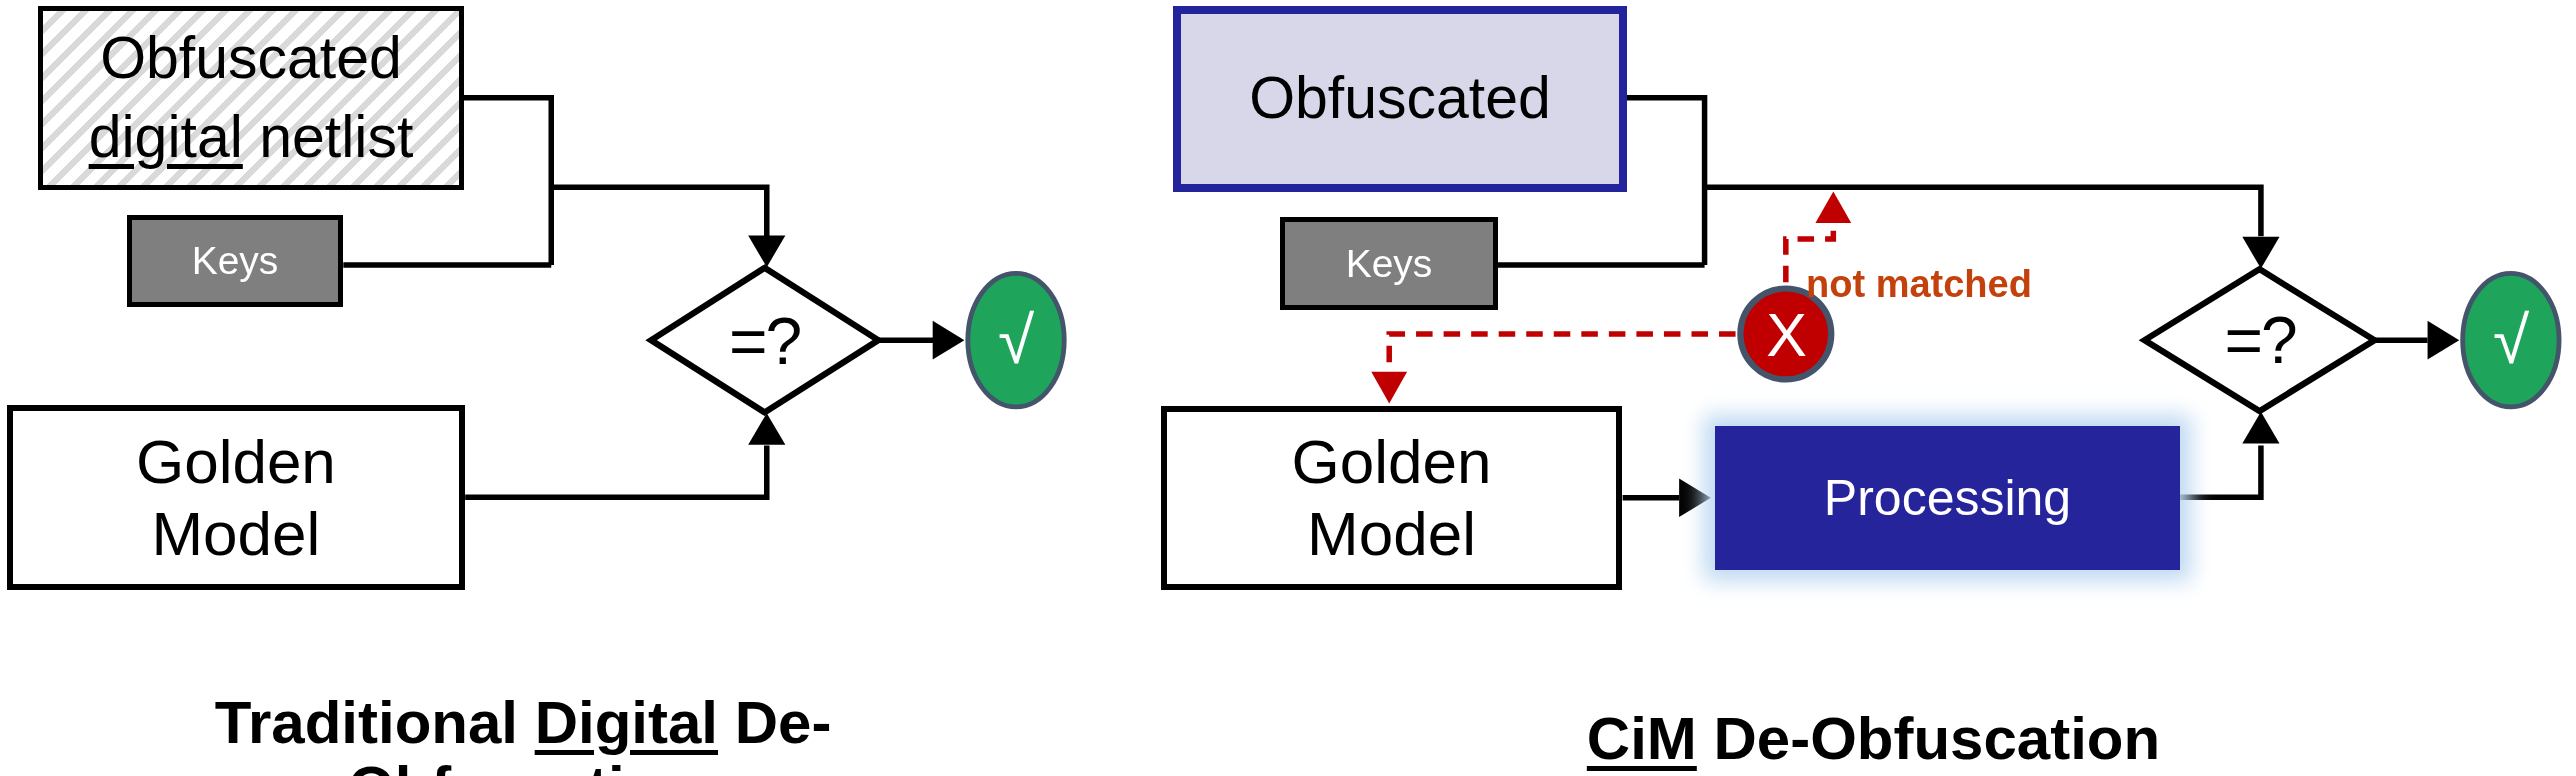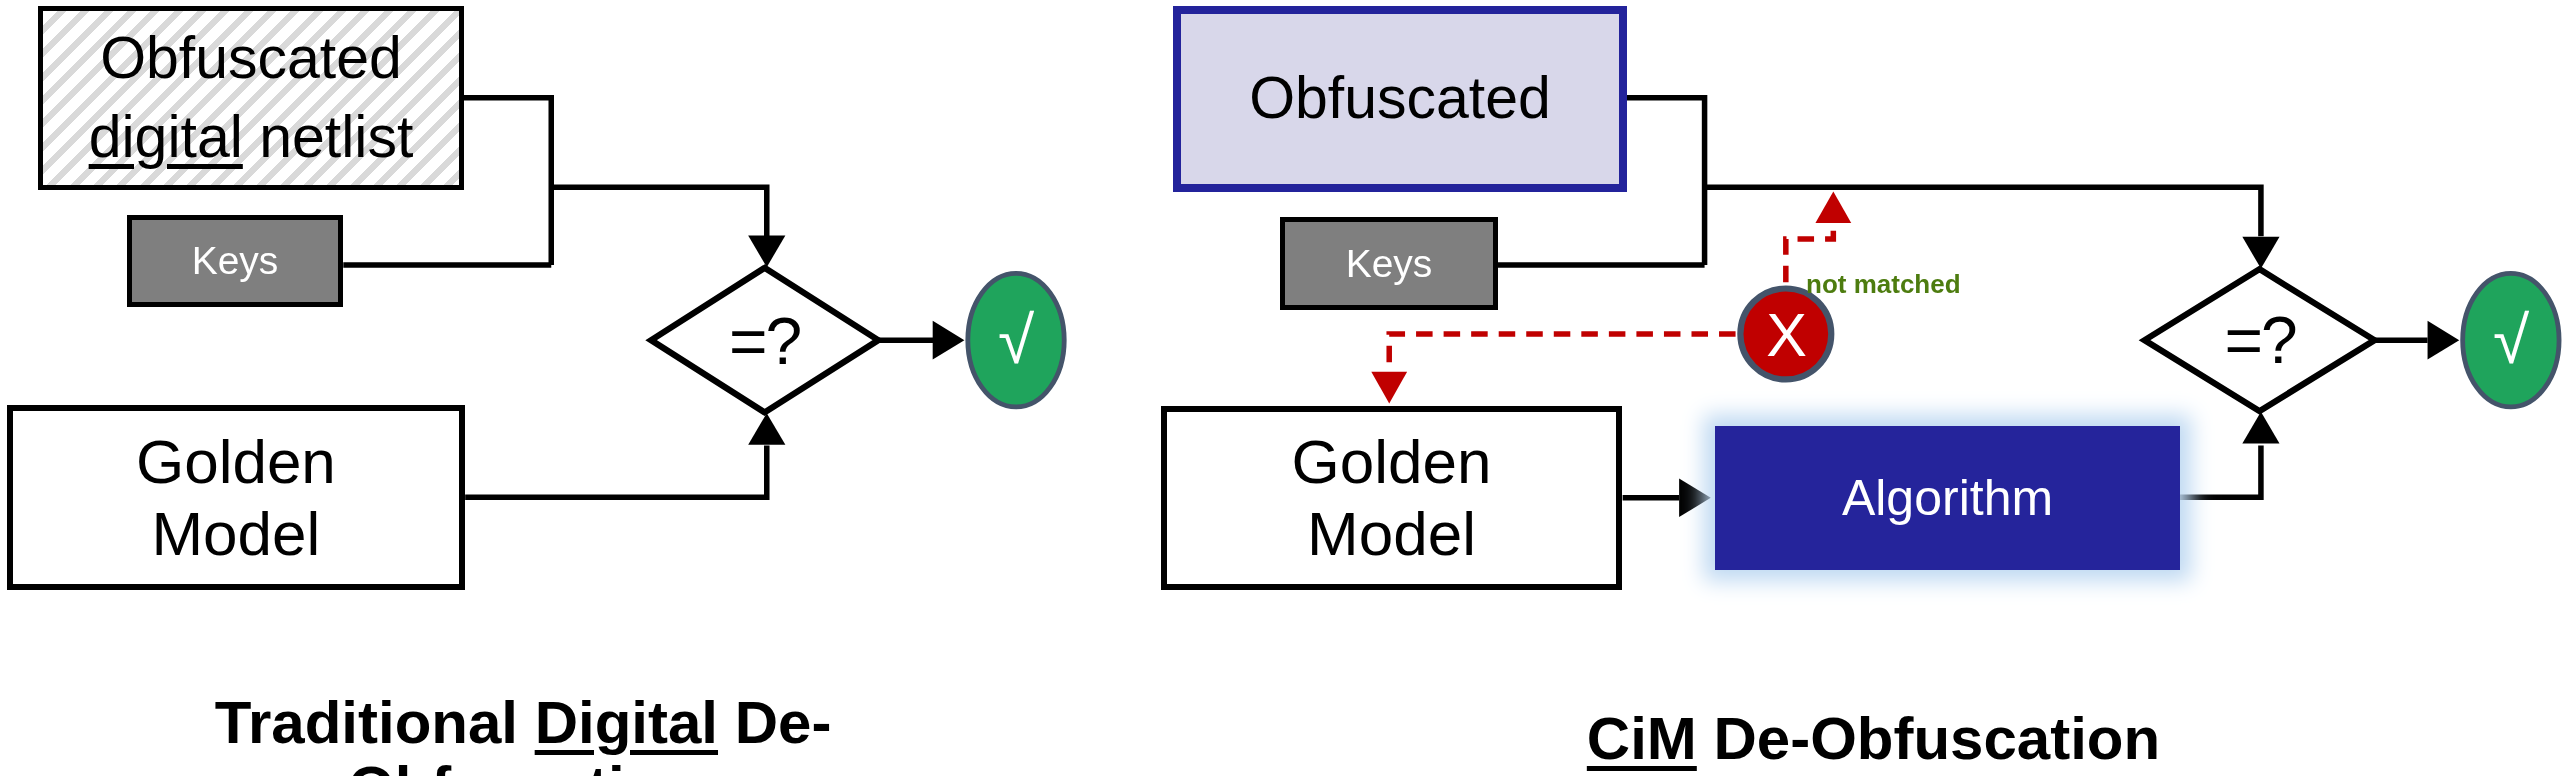--- a/index.html
+++ b/index.html
@@ -34,22 +34,22 @@
   #bias-box{
     left:1715px;top:426px;width:465px;height:144px;background:#25249B;color:#fff;
     font-size:50px;line-height:63px;box-shadow:0 0 20.7px 11px #BFD9F2;
   }
   #decision-left{left:651px;top:268px;width:227px;height:145px;font-size:66px;letter-spacing:-2.1px;}
   #decision-right{left:2145px;top:269px;width:230px;height:142px;font-size:66px;letter-spacing:-2.1px;}
   #check-left{left:968px;top:273px;width:96px;height:134px;color:#fff;font-size:66px;}
   #check-right{left:2463px;top:273px;width:96px;height:134px;color:#fff;font-size:66px;}
   #cross-label{left:1741px;top:289px;width:91px;height:91px;color:#fff;font-size:61px;}
   #not-matched{
-    position:absolute;left:1806px;top:264px;color:#4d7c0f;font-weight:700;
-    font-size:26px;line-height:41px;white-space:nowrap;text-align:right;
+    position:absolute;left:1806px;top:264px;color:#c2410c;font-weight:700;
+    font-size:38px;line-height:41px;white-space:nowrap;text-align:right;
   }
   .caption{
     position:absolute;text-align:center;font-weight:700;font-size:60px;line-height:65px;color:#000;
   }
   #caption-left{left:41px;top:690px;width:964px;}
   #caption-right{left:1426px;top:706px;width:895px;}
 </style>
 </head>
 <body>
 
@@ -123,21 +123,21 @@
   <div class="box" id="keys-right">
     <div class="line">Keys</div>
   </div>
 
   <div class="box" id="golden-right">
     <div class="line">Golden</div>
     <div class="line">Model</div>
   </div>
 
   <div class="box" id="bias-box">
-    <div class="line">Algorithm</div>
+    <div class="line">Processing</div>
   </div>
 
   <div class="box" id="decision-right">=?</div>
   <div class="box" id="check-right">√</div>
   <div class="box" id="cross-label">X</div>
   <div id="not-matched">not matched</div>
 
   <div class="caption" id="caption-right"><span class="u">CiM</span><span> De-Obfuscation</span></div>
 
 </div>

